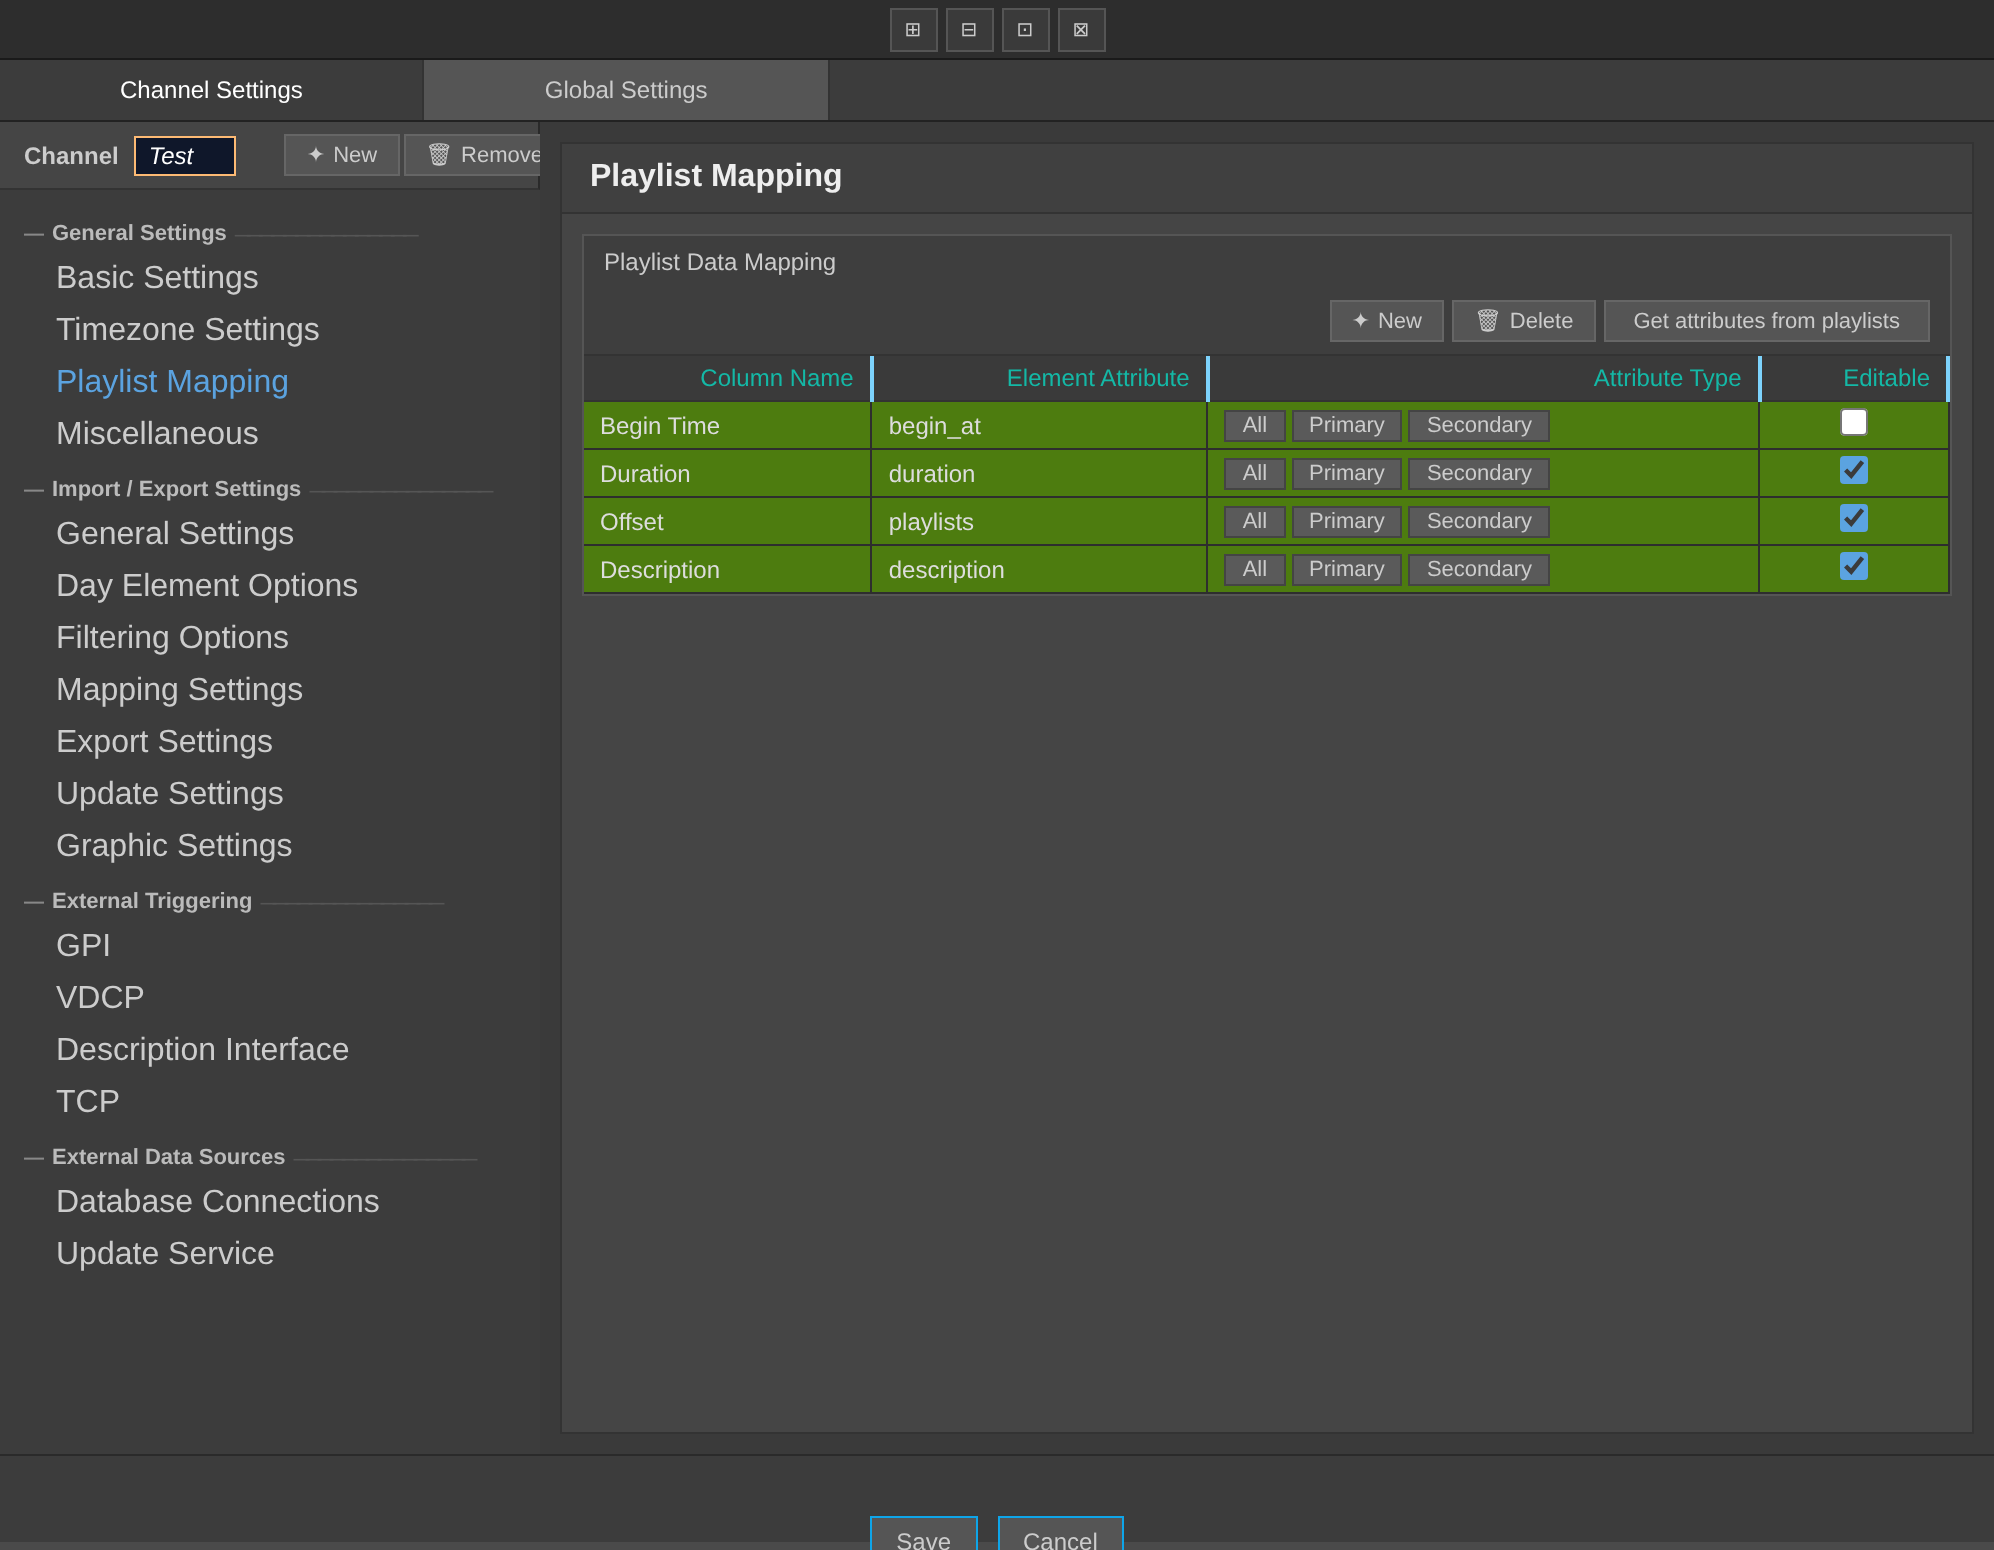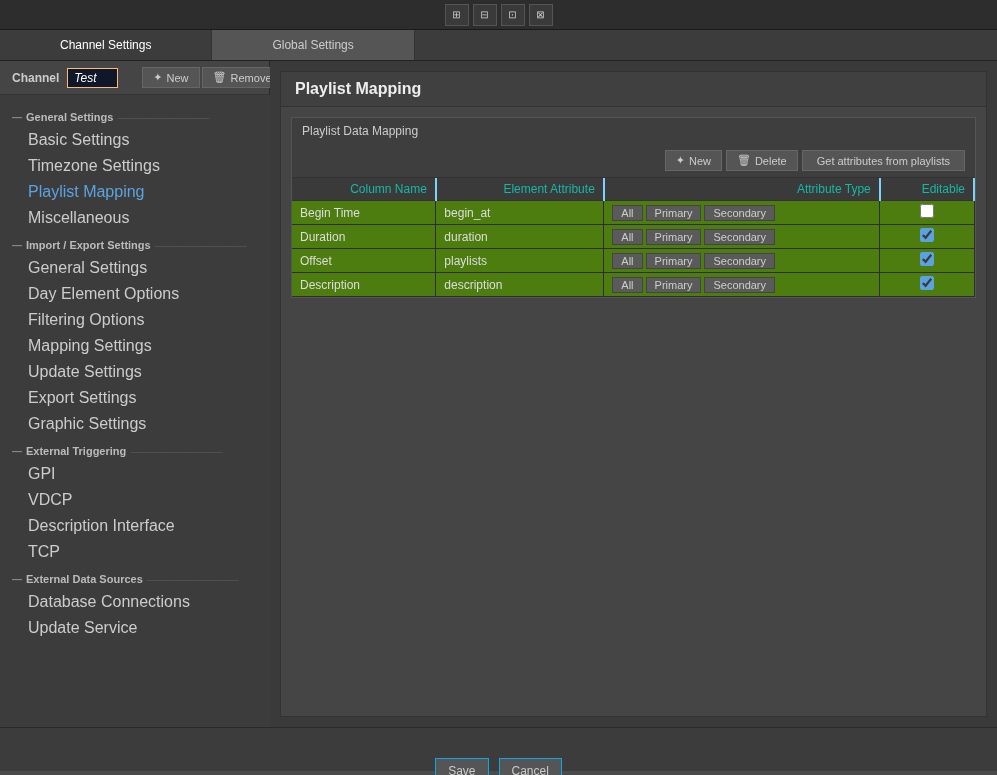--- a/index.html
+++ b/index.html
@@ -325,22 +325,22 @@
       <div class="sidebar-item">Basic Settings</div>
       <div class="sidebar-item">Timezone Settings</div>
       <div class="sidebar-item active">Playlist Mapping</div>
       <div class="sidebar-item">Miscellaneous</div>
 
       <div class="sidebar-section-header">Import / Export Settings</div>
       <div class="sidebar-item">General Settings</div>
       <div class="sidebar-item">Day Element Options</div>
       <div class="sidebar-item">Filtering Options</div>
       <div class="sidebar-item">Mapping Settings</div>
+      <div class="sidebar-item">Export Settings</div>
       <div class="sidebar-item">Update Settings</div>
-      <div class="sidebar-item">Export Settings</div>
       <div class="sidebar-item">Graphic Settings</div>
 
       <div class="sidebar-section-header">External Triggering</div>
       <div class="sidebar-item">GPI</div>
       <div class="sidebar-item">VDCP</div>
       <div class="sidebar-item">Description Interface</div>
       <div class="sidebar-item">TCP</div>
 
       <div class="sidebar-section-header">External Data Sources</div>
       <div class="sidebar-item">Database Connections</div>

